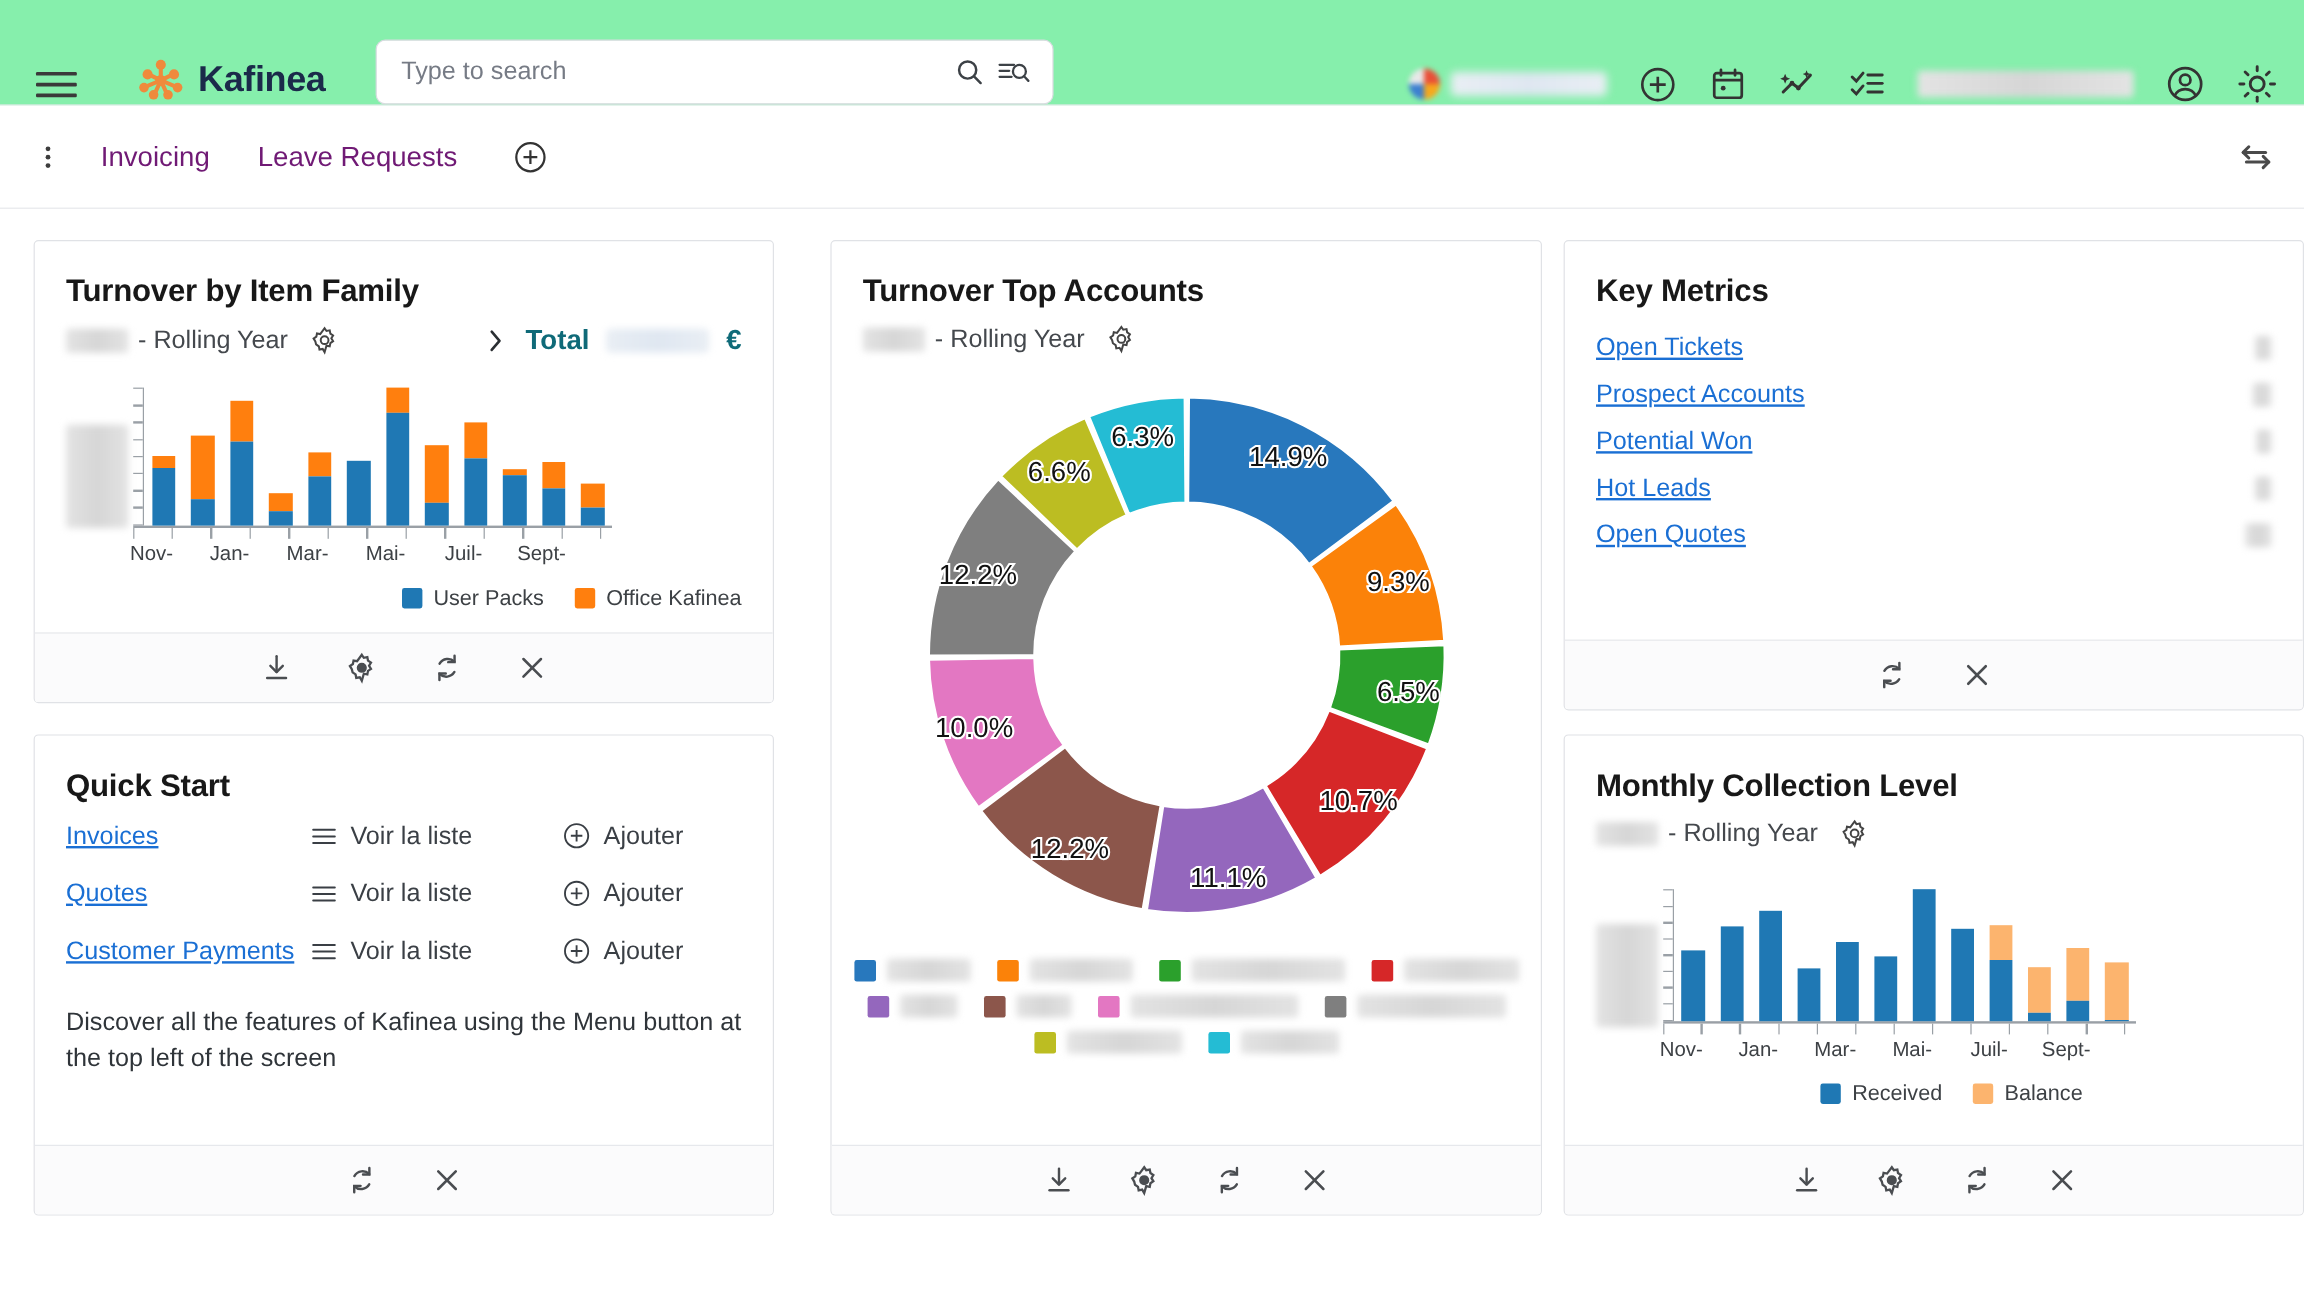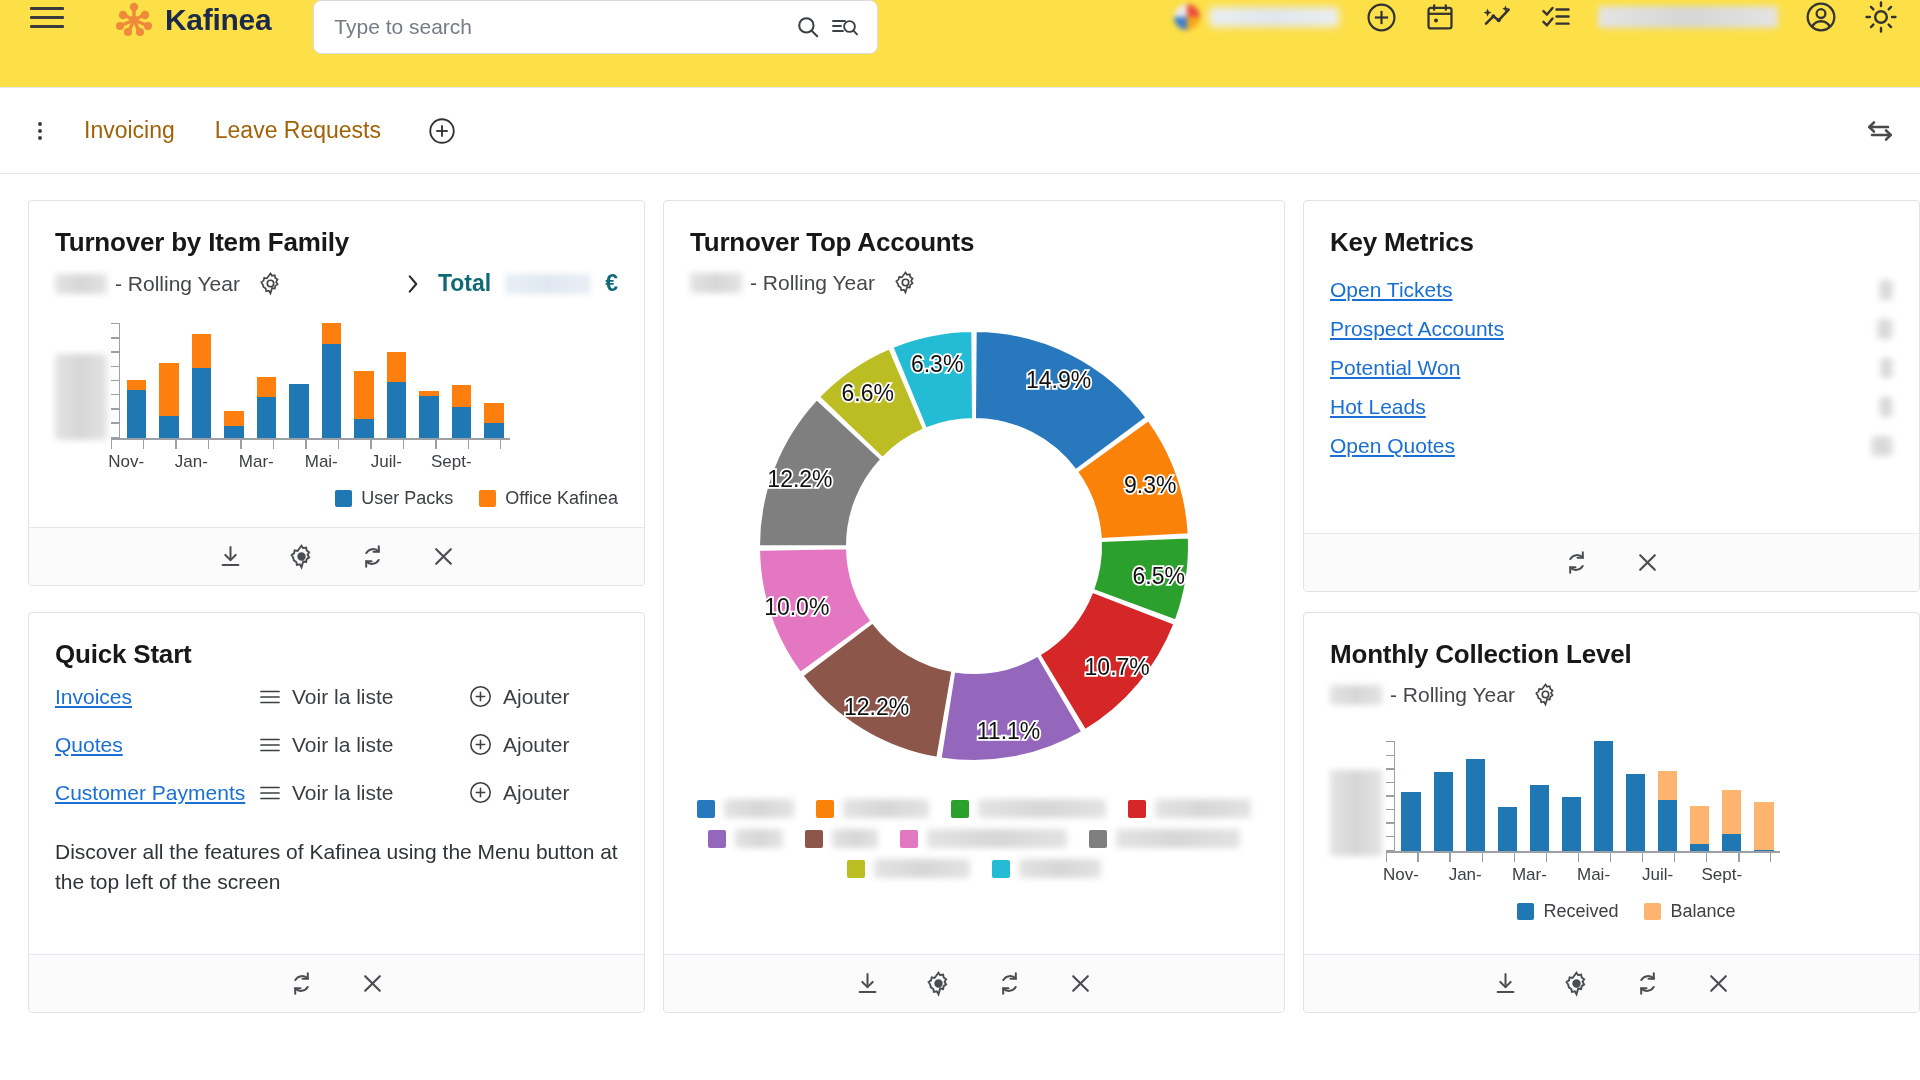--- a/index.html
+++ b/index.html
@@ -7,24 +7,24 @@
     width: 1920px; height: 1080px;
     background: #ffffff;
     font-family: "Liberation Sans", sans-serif;
     color: #222;
     overflow: hidden;
   }
 
   
   .topbar {
     height: 88px;
-    background: #fde047;
+    background: #86efac;
     border-bottom: 1px solid #e6e8ec;
     display: flex;
-    align-items: flex-start;
+    align-items: flex-end;
     padding: 0 22px 0 30px;
     gap: 0;
   }
   .hamburger {
     width: 34px; height: 34px;
     display: flex; flex-direction: column; justify-content: center; gap: 6px;
     cursor: pointer;
     margin-right: 50px;
   }
   .hamburger i { display:block; height: 3px; background: #3a3a3a; border-radius: 1px; }
@@ -74,21 +74,21 @@
   
   .tabbar {
     height: 86px;
     background: #fff;
     border-bottom: 1px solid #e6e8ec;
     display: flex; align-items: center;
     padding: 0 24px 0 38px;
     gap: 0;
   }
   .tab {
-    font-size: 23px; color: #a16207;
+    font-size: 23px; color: #701a75;
     padding: 0 0 0 0; margin-right: 40px;
     cursor: pointer; position: relative; height: 100%;
     display: flex; align-items: center;
   }
   .tab.active { color: #111; font-weight: bold; }
   .tab.active::after {
     content: ""; position: absolute; left: -18px; right: -30px; bottom: 18px;
     height: 3px; background: #1b1b1b;
   }
   .dots-v { display: flex; flex-direction: column; gap: 3px; margin-right: 42px; cursor: pointer; }
@@ -561,21 +561,21 @@
       </span>
       <span class="foot-ic">
         <svg width="27" height="27" viewBox="0 0 24 24" fill="none" stroke="#4a4d51" stroke-width="1.9" stroke-linecap="round">
           <line x1="5.5" y1="5.5" x2="18.5" y2="18.5"></line>
             <line x1="18.5" y1="5.5" x2="5.5" y2="18.5"></line>
         </svg>
       </span>
     </div>
   </div>
 
-  <div class="card" style="grid-column:2; grid-row:1 / span 2; height:813px;">
+  <div class="card" style="grid-column:2; grid-row:1 / span 2; height:813px;margin-left:29px;">
     <div class="card-body">
       <div class="card-title">Turnover Top Accounts</div>
       <div class="card-sub">
         <span class="blur-gray" style="width:52px;height:20px;"></span>
         <span style="margin-left:-4px;">- Rolling Year</span>
         <span class="ic-btn" style="margin-left:6px;">
           <svg width="25" height="25" viewBox="0 0 24 24" fill="none" stroke="#444" stroke-width="1.6">
             <circle cx="12" cy="12" r="3.1"></circle>
             <path d="M12 2.4l1.5 2.2 2.6-.5.5 2.6 2.2 1.5-1.4 2.3 1.4 2.3-2.2 1.5-.5 2.6-2.6-.5L12 21.6l-1.5-2.6-2.6.5-.5-2.6-2.2-1.5L4.6 13 3.2 10.7l2.2-1.5.5-2.6 2.6.5z"></path>
           </svg>

